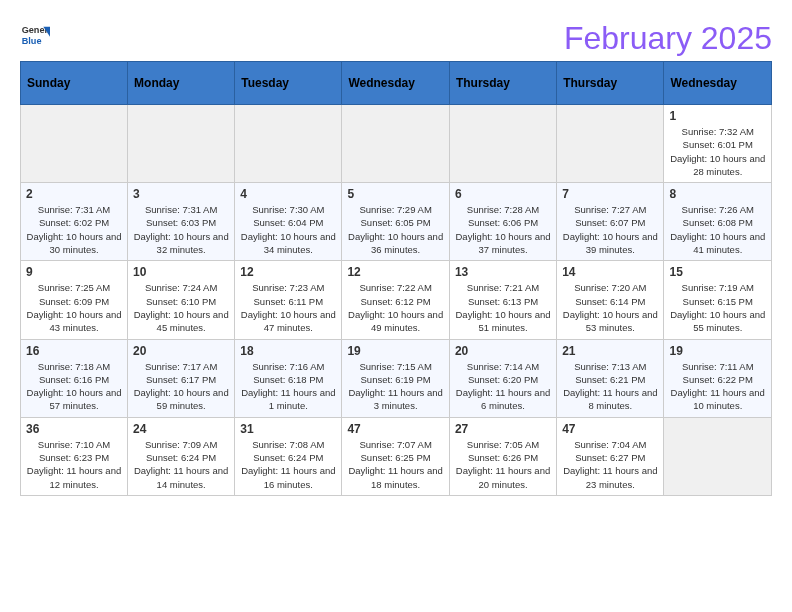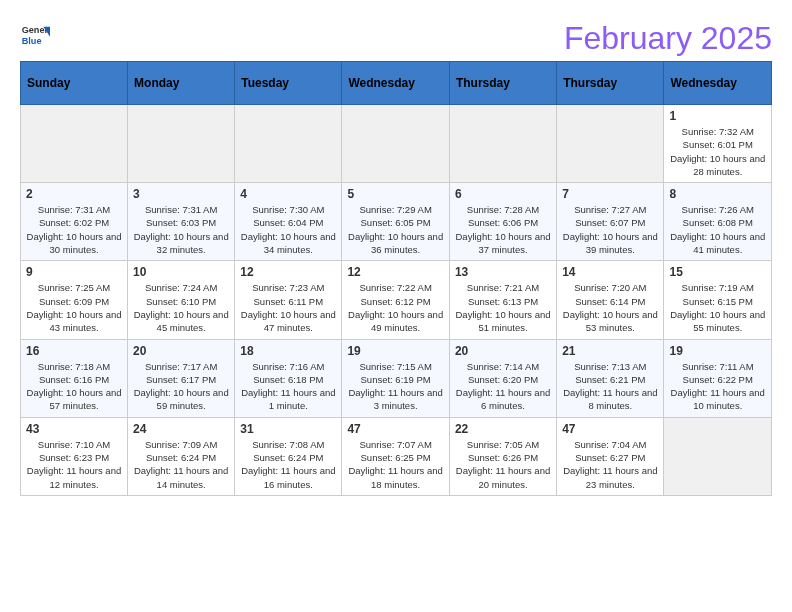--- a/index.html
+++ b/index.html
@@ -255,21 +255,21 @@
         </td>
         <td>
           <span class="day-num">19</span>
           <div class="day-info">Sunrise: 7:11 AM
 Sunset: 6:22 PM
 Daylight: 11 hours and 10 minutes.</div>
         </td>
       </tr>
       <tr>
         <td>
-          <span class="day-num">43</span>
+          <span class="day-num">36</span>
           <div class="day-info">Sunrise: 7:10 AM
 Sunset: 6:23 PM
 Daylight: 11 hours and 12 minutes.</div>
         </td>
         <td>
           <span class="day-num">24</span>
           <div class="day-info">Sunrise: 7:09 AM
 Sunset: 6:24 PM
 Daylight: 11 hours and 14 minutes.</div>
         </td>
@@ -279,21 +279,21 @@
 Sunset: 6:24 PM
 Daylight: 11 hours and 16 minutes.</div>
         </td>
         <td>
           <span class="day-num">47</span>
           <div class="day-info">Sunrise: 7:07 AM
 Sunset: 6:25 PM
 Daylight: 11 hours and 18 minutes.</div>
         </td>
         <td>
-          <span class="day-num">22</span>
+          <span class="day-num">27</span>
           <div class="day-info">Sunrise: 7:05 AM
 Sunset: 6:26 PM
 Daylight: 11 hours and 20 minutes.</div>
         </td>
         <td>
           <span class="day-num">47</span>
           <div class="day-info">Sunrise: 7:04 AM
 Sunset: 6:27 PM
 Daylight: 11 hours and 23 minutes.</div>
         </td>

